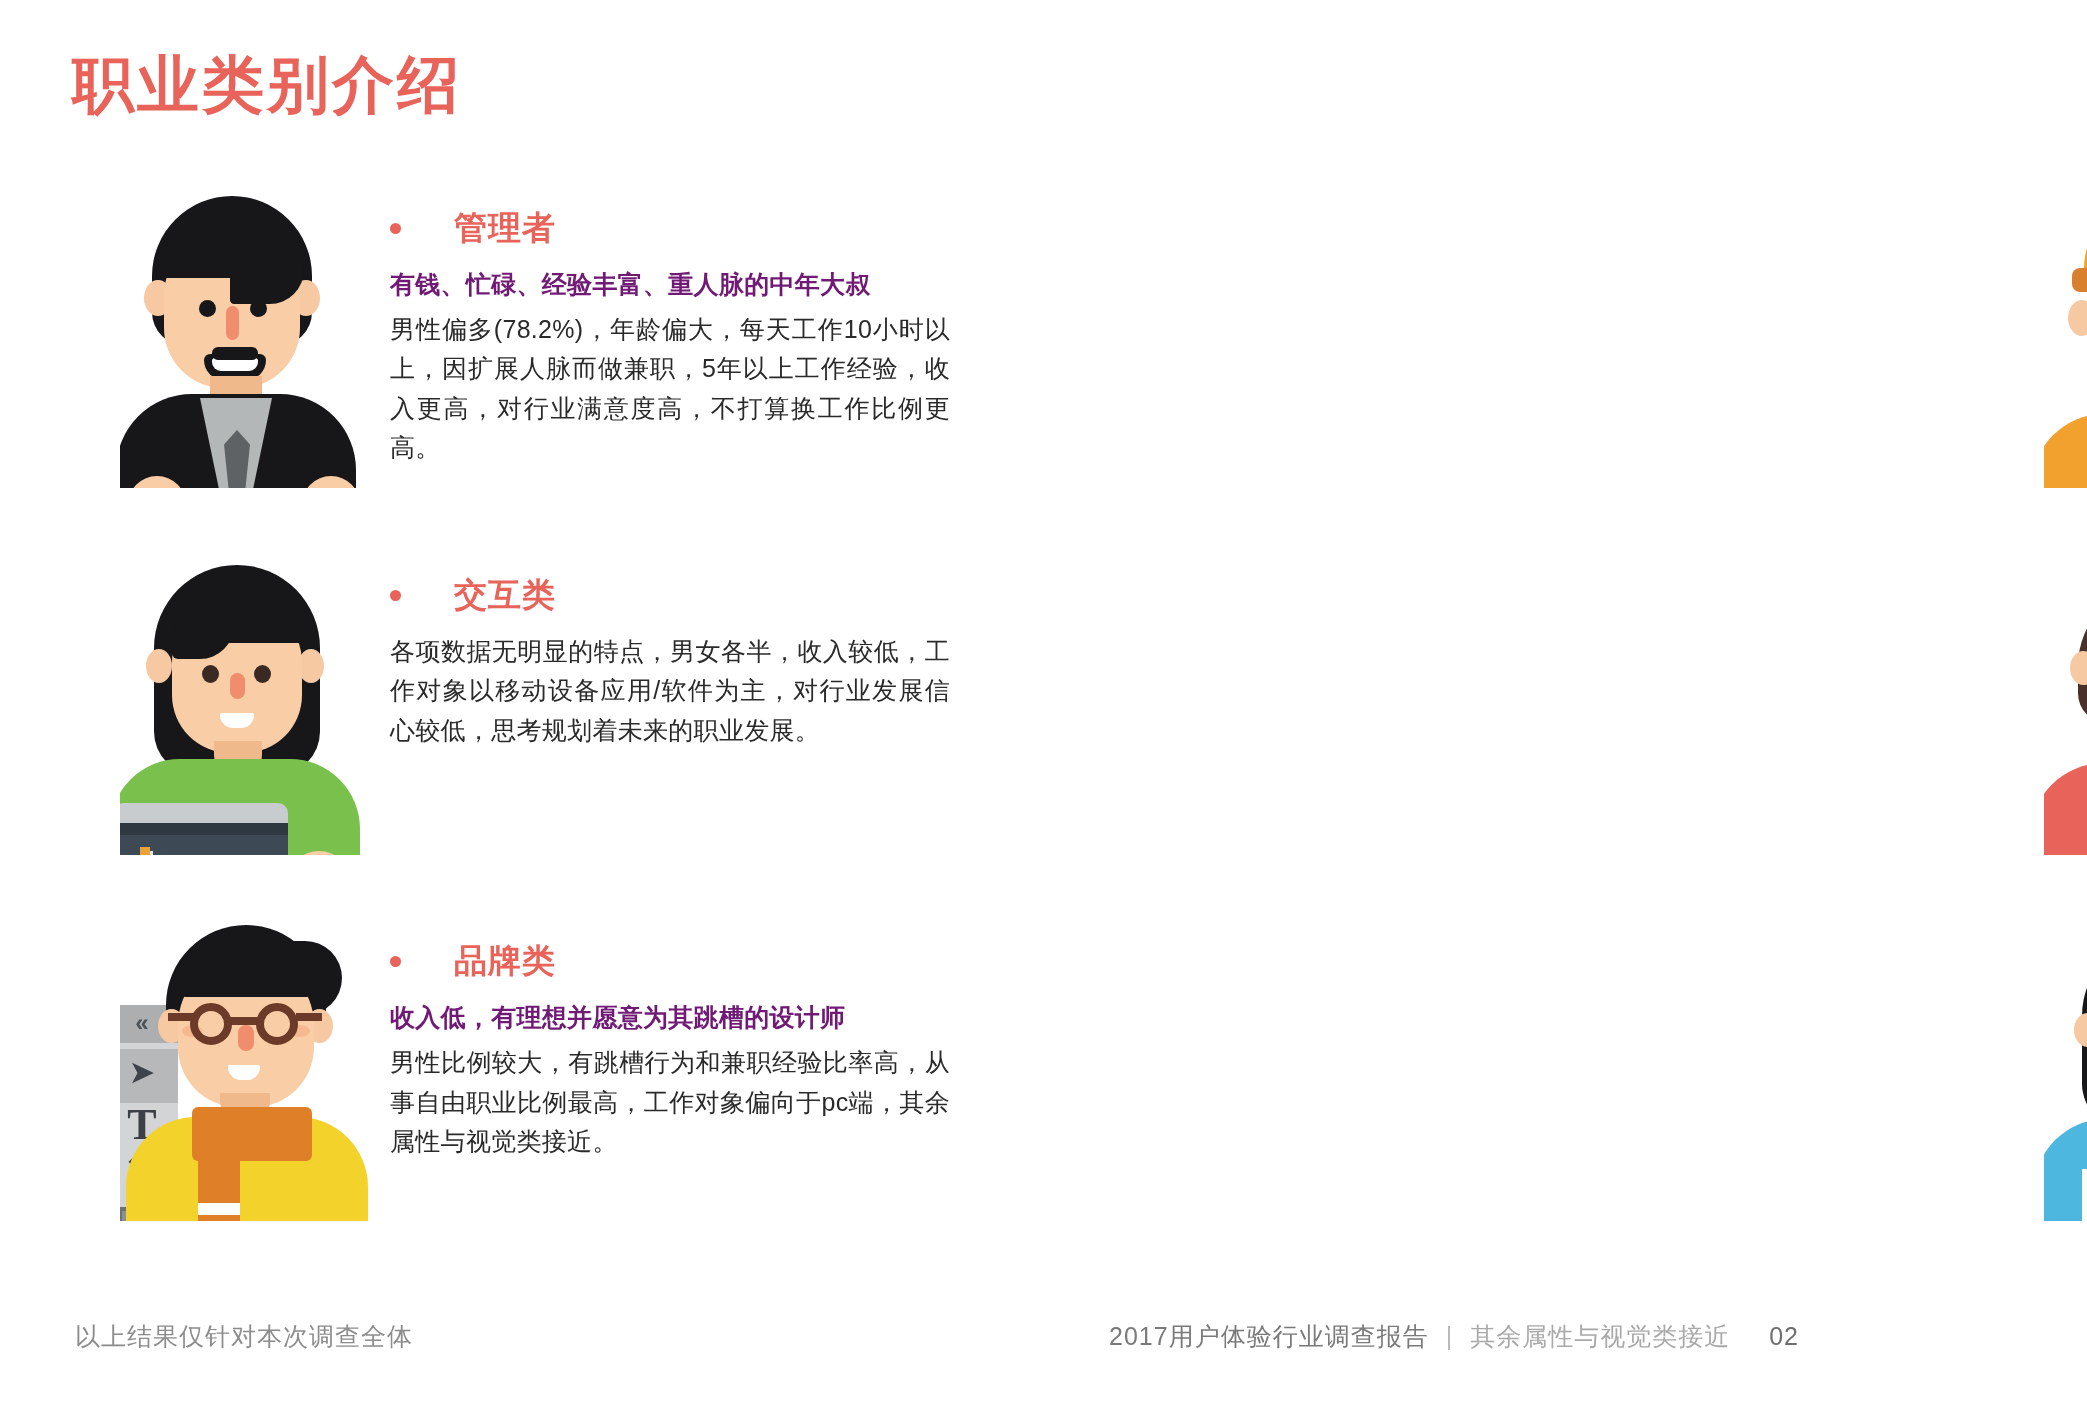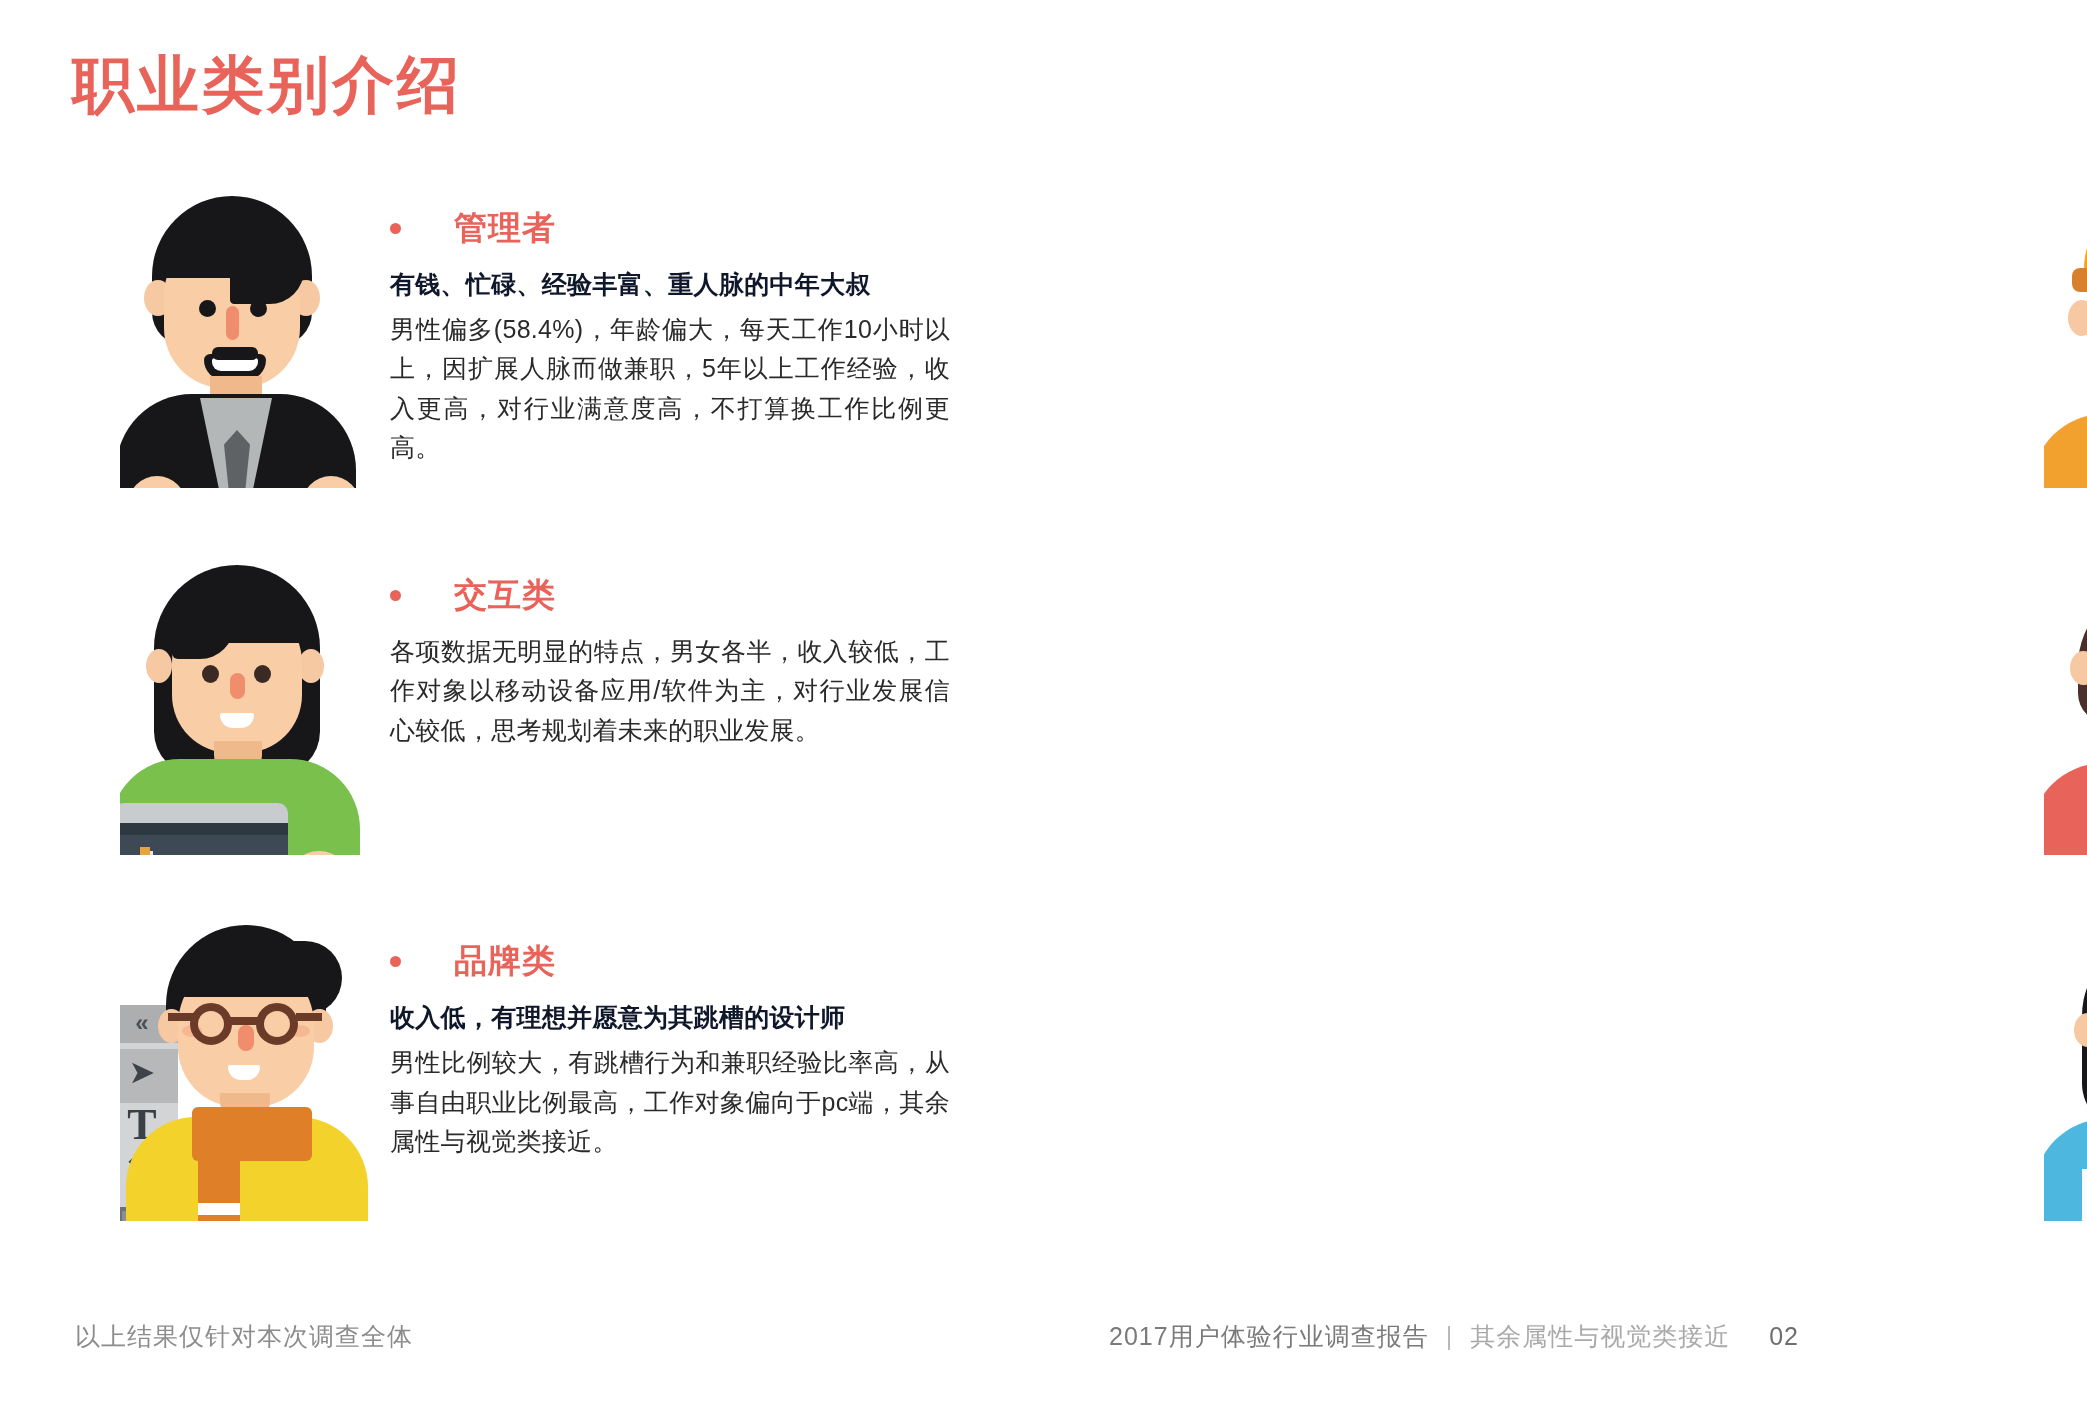--- a/index.html
+++ b/index.html
@@ -44,21 +44,21 @@
 
   .cat-head { display: flex; align-items: center; margin-bottom: 14px; gap: 44px; }
   .bullet {
     width: 11px; height: 11px; border-radius: 50%;
     background: #E8635A; margin-right: 9px; flex: none;
   }
   .cat-title {
     font-size: 33px; font-weight: bold; color: #E8635A; letter-spacing: 1px;
   }
   .lead {
-    font-size: 25px; color: #0f172a; font-weight: bold;
+    font-size: 25px; color: #701a75; font-weight: bold;
     line-height: 1.55; margin-bottom: 6px; letter-spacing:.3px;
   }
   .body-txt {
     font-size: 25px; color: #2a2a2a; line-height: 1.58;
     letter-spacing: .3px; text-align: justify;
   }
 
   
   .footer { position: absolute; left: 0; bottom: 52px; width: 1874px; height: 46px; }
   .footer-left {
@@ -196,21 +196,21 @@
           <span class="sh mg-handL"></span>
           <span class="sh mg-handR"></span>
         </div>
       </div>
       <div class="txt">
         <div class="cat-head">
           <span class="bullet"></span>
           <span class="cat-title">管理者</span>
         </div>
         <div class="lead">有钱、忙碌、经验丰富、重人脉的中年大叔</div>
-        <div class="body-txt">男性偏多(58.4%)，年龄偏大，每天工作10小时以上，因扩展人脉而做兼职，5年以上工作经验，收入更高，对行业满意度高，不打算换工作比例更高。</div>
+        <div class="body-txt">男性偏多(78.2%)，年龄偏大，每天工作10小时以上，因扩展人脉而做兼职，5年以上工作经验，收入更高，对行业满意度高，不打算换工作比例更高。</div>
       </div>
     </div>
 
     <div class="card col-right">
       <div class="art-wrap">
         <div class="art">
           <span class="sh vs-capTop"></span>
           <span class="sh vs-earL"></span>
 
           <span class="sh vs-brim"></span>

